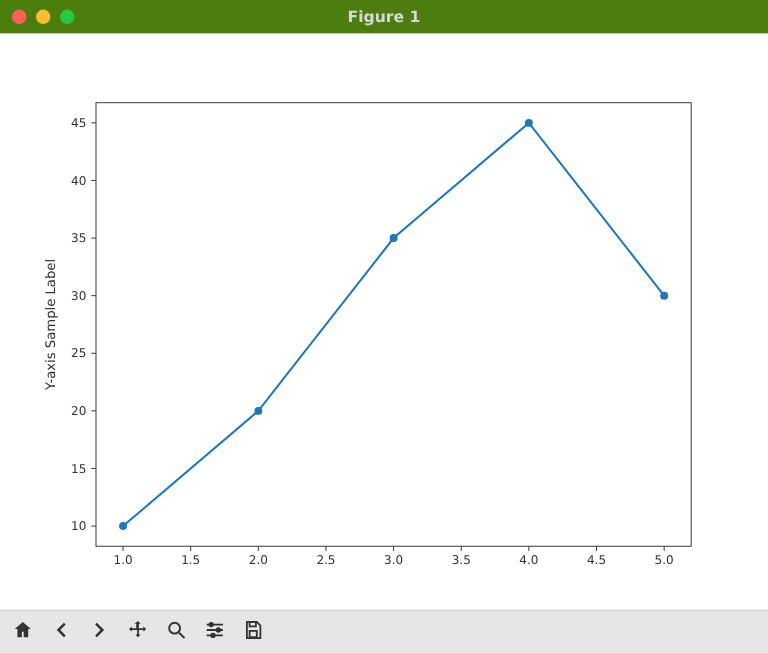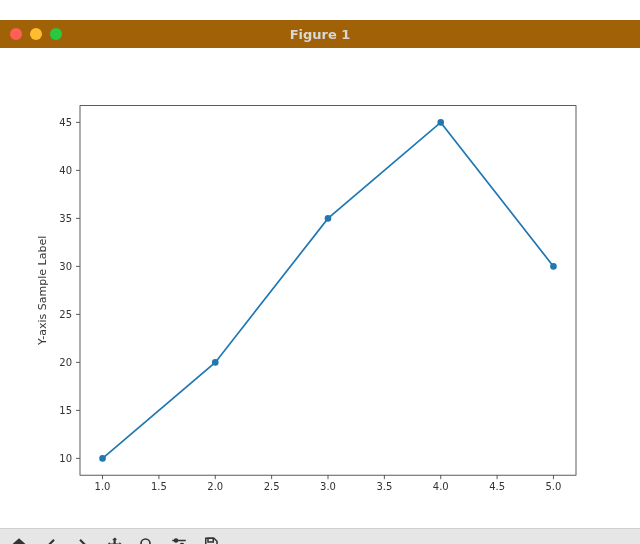--- a/index.html
+++ b/index.html
@@ -7,25 +7,24 @@
     margin: 0;
     padding: 0;
     width: 640px;
     height: 544px;
     font-family: "DejaVu Sans", "Helvetica Neue", Arial, sans-serif;
     background: #fff;
     overflow: hidden;
   }
   .titlebar {
     height: 28px;
-    background: #a16207;
+    background: #4d7c0f;
     display: flex;
     align-items: center;
     position: relative;
-    margin-top: 20px;
   }
   .traffic-lights {
     display: flex;
     gap: 8px;
     margin-left: 10px;
   }
   .tl {
     width: 12px; height: 12px; border-radius: 50%;
   }
   .tl-red { background: #ff5f57; }

